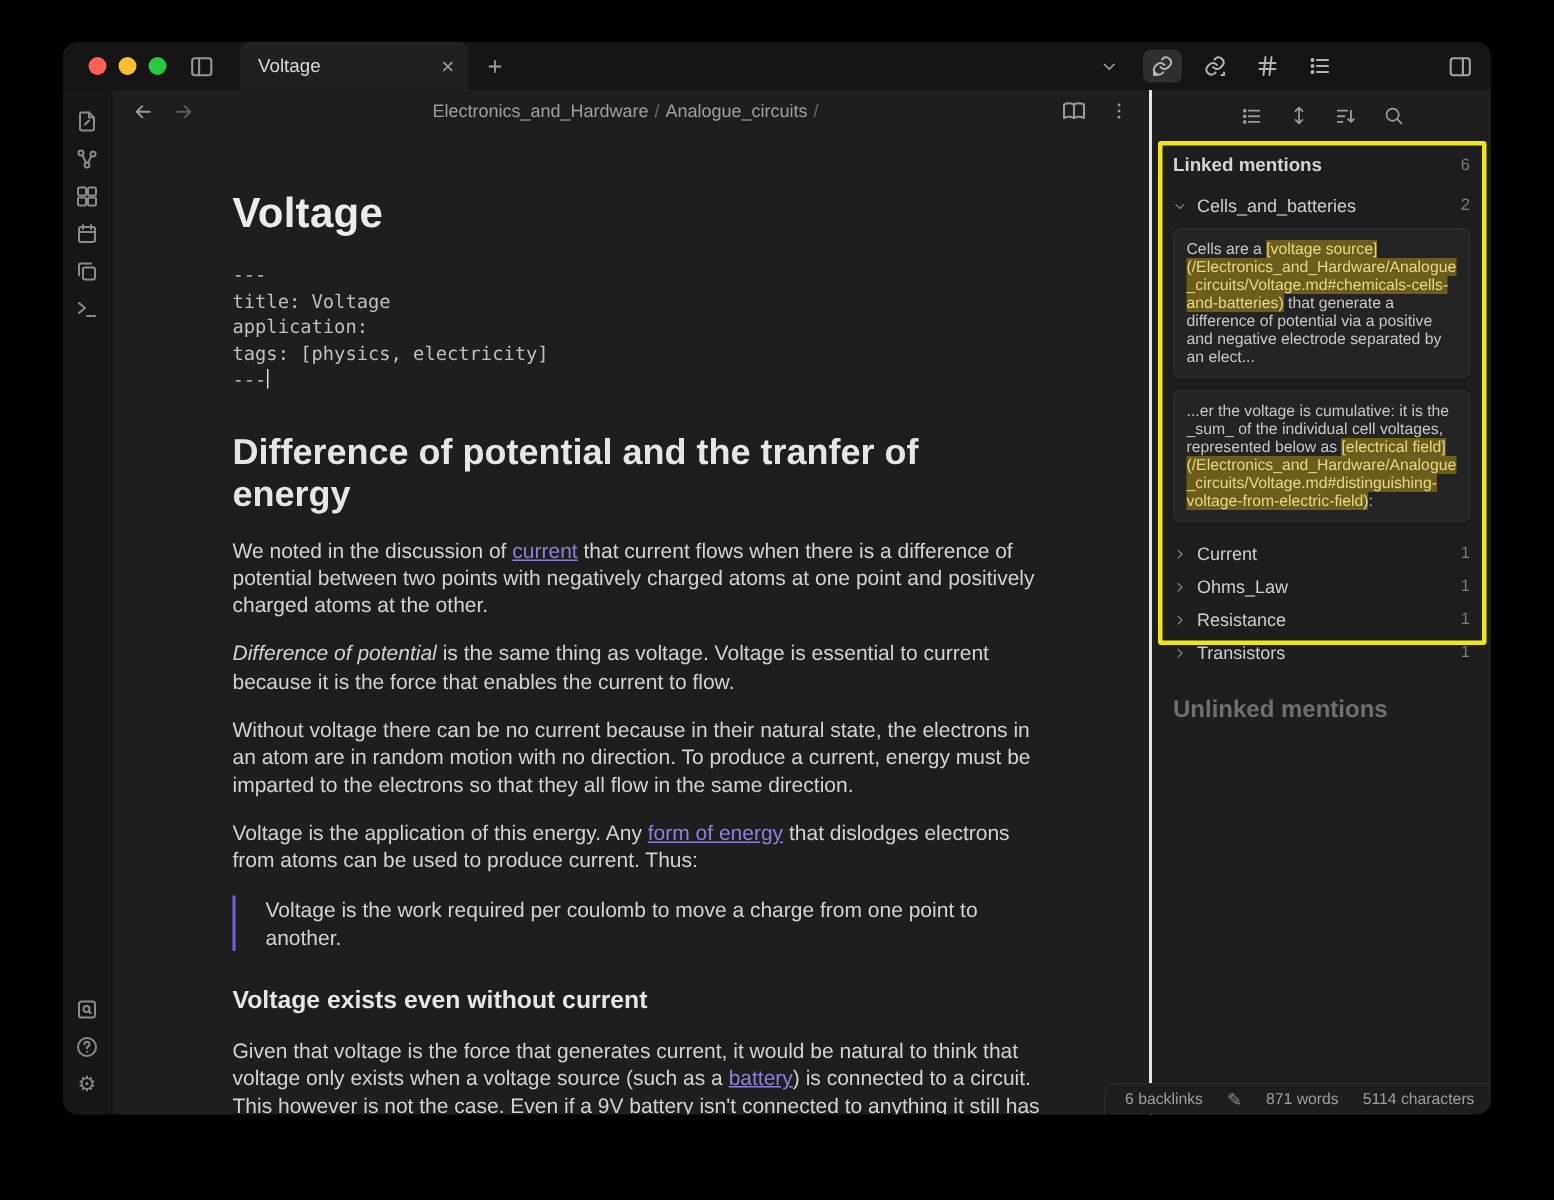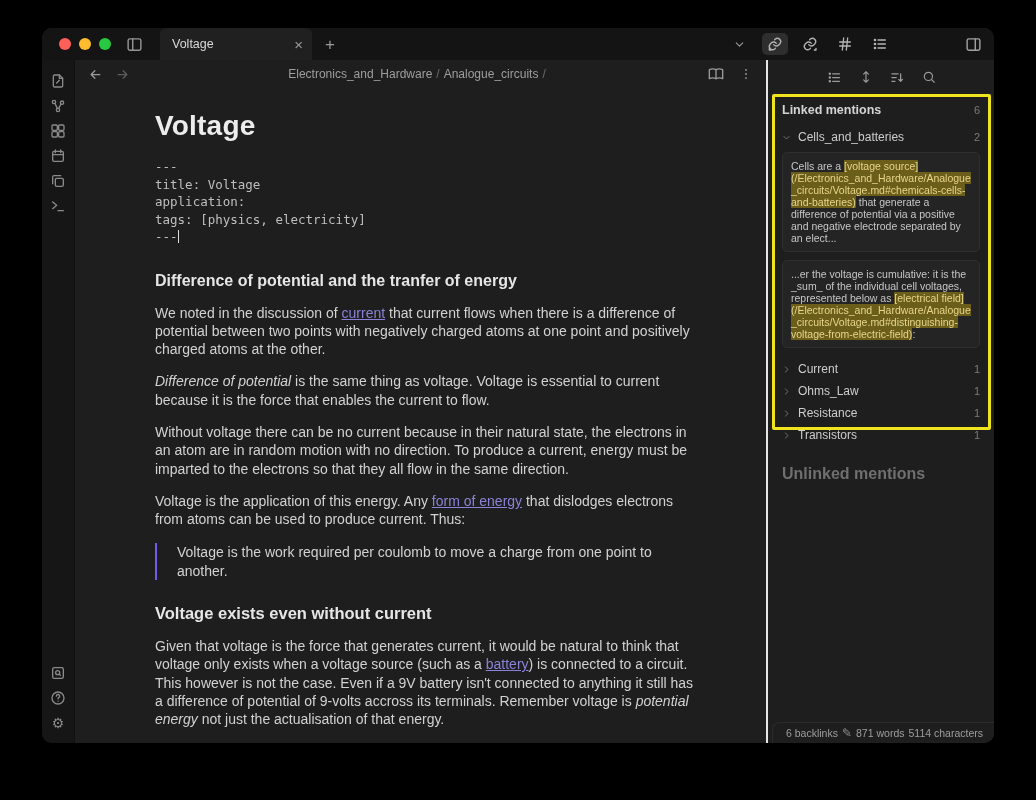--- a/index.html
+++ b/index.html
@@ -29,34 +29,34 @@
   .tb-btn.active { background:#2e2e2e; }
   .panel-toggle { margin-left:72px; color:#a2a2a2; }
 
   
   .window-body { display:flex; height:683px; }
   .ribbon { width:33px; background:#161616; border-right:1px solid #101010; display:flex; flex-direction:column;
             align-items:center; padding:13px 0 12px; gap:9px; color:#8a8a8a; }
   .ribbon .sp { flex:1; }
   .glyph { font-family:"DejaVu Sans",sans-serif; font-size:14px; line-height:16px; color:#8a8a8a; }
 
-  .editor-pane { flex:1; min-width:0; display:flex; flex-direction:column; }
+  .editor-pane { flex:1; min-width:0; display:flex; flex-direction:column;gap:16px; }
   .note-header { height:28px; display:flex; align-items:center; padding:0 13px; }
   .nav-arrows { display:flex; gap:12px; }
   .arrow-back{ color:#9a9a9a; } .arrow-fwd{ color:#5c5c5c; }
   .breadcrumb { flex:1; text-align:center; font-size:12px; color:#9e9e9e; }
   .breadcrumb .sep { color:#6a6a6a; padding:0 4px; }
   .header-actions { display:flex; gap:15px; align-items:center; color:#9a9a9a; }
 
   .editor { flex:1; overflow:hidden; padding:0 70px 0 80px; }
   .note-title { margin-top:22px; font-size:28px; font-weight:700; color:#ececec; letter-spacing:.2px; }
   .frontmatter { margin-top:16px; font-family:"DejaVu Sans Mono",monospace; font-size:12.5px;
                  line-height:17.5px; color:#bfbfbf; white-space:pre; }
   .cursor { display:inline-block; width:1px; height:13px; background:#dcdcdc; vertical-align:-2px; }
-  .h2 { margin-top:26px; font-size:16px; font-weight:700; color:#e6e6e6; }
+  .h2 { margin-top:26px; font-size:24px; font-weight:700; color:#e6e6e6; }
   .h3 { margin-top:24px; font-size:16.5px; font-weight:700; color:#e6e6e6; }
   .editor p { margin-top:14px; font-size:14px; line-height:18.3px; color:#d2d2d2; }
   a.ilink { color:#8a82d8; text-decoration:underline; cursor:pointer; }
   blockquote { margin-top:15px; border-left:2.5px solid #6f5ce8; padding-left:20px; }
   blockquote p { margin-top:0; }
 
   
   .right-panel { width:228px; background:#1e1e1e; border-left:2px solid #e5e5e5; position:relative; }
   .panel-header { height:30px; display:flex; align-items:center; justify-content:center; gap:17px;
                   color:#9a9a9a; padding-top:4px; }
@@ -69,21 +69,21 @@
   .group-row { display:flex; align-items:center; margin-top:13px; font-size:12px; color:#cdcdcd; }
   .chev { color:#8a8a8a; margin-right:7px; }
   .result-card { margin-top:8px; background:#242424; border:1px solid #2f2f2f; border-radius:5px;
                  padding:7px 8px; font-size:10.5px; line-height:12px; color:#c6c6c6; overflow-wrap:anywhere; }
   .hl { background:#6b5d1a; color:#e7d689; }
   .unlinked { margin-top:23px; font-size:16px; font-weight:700; color:#6f6f6f; }
 
   
   .status-bar { position:absolute; right:0; bottom:0; height:21px; background:#1e1e1e;
                 border-top:1px solid #2b2b2b; border-left:1px solid #2b2b2b; border-top-left-radius:8px;
-                display:flex; align-items:center; gap:4px; padding:0 11px 0 13px; font-size:10.5px;
+                display:flex; align-items:center; gap:16px; padding:0 11px 0 13px; font-size:10.5px;
                 color:#9e9e9e; z-index:20; }
   .status-bar .pencil { font-size:12px; color:#8d8d8d; }
 </style>
 </head>
 <body>
 
 <div class="window">
 
   <div class="titlebar">
     <div class="traffic">

